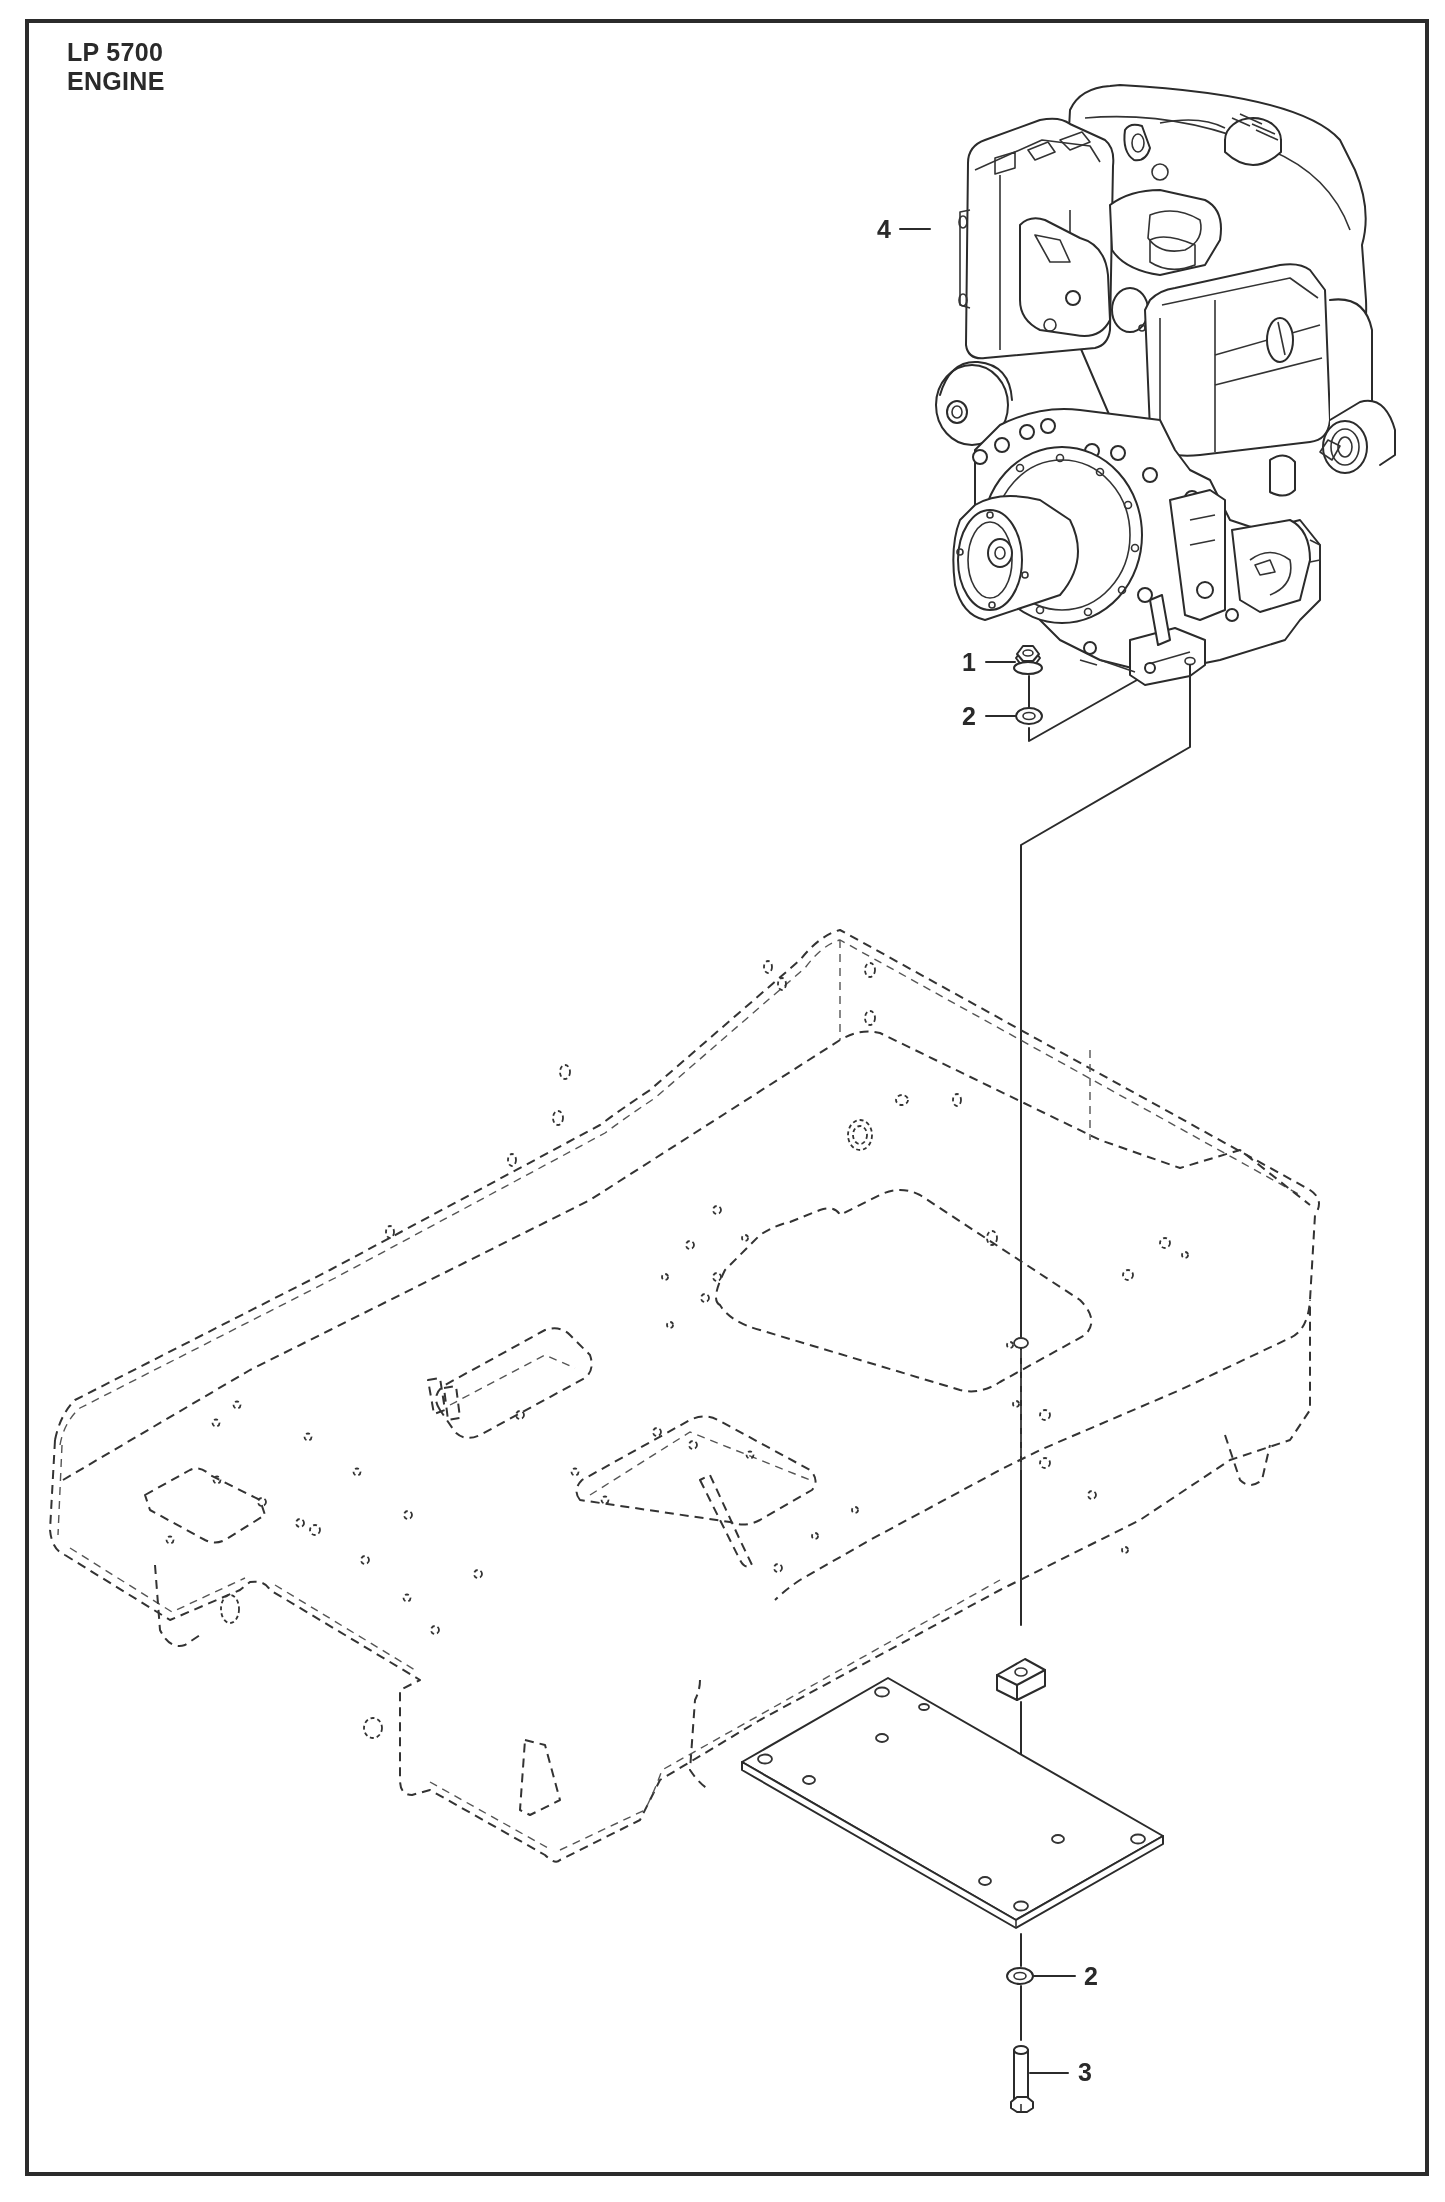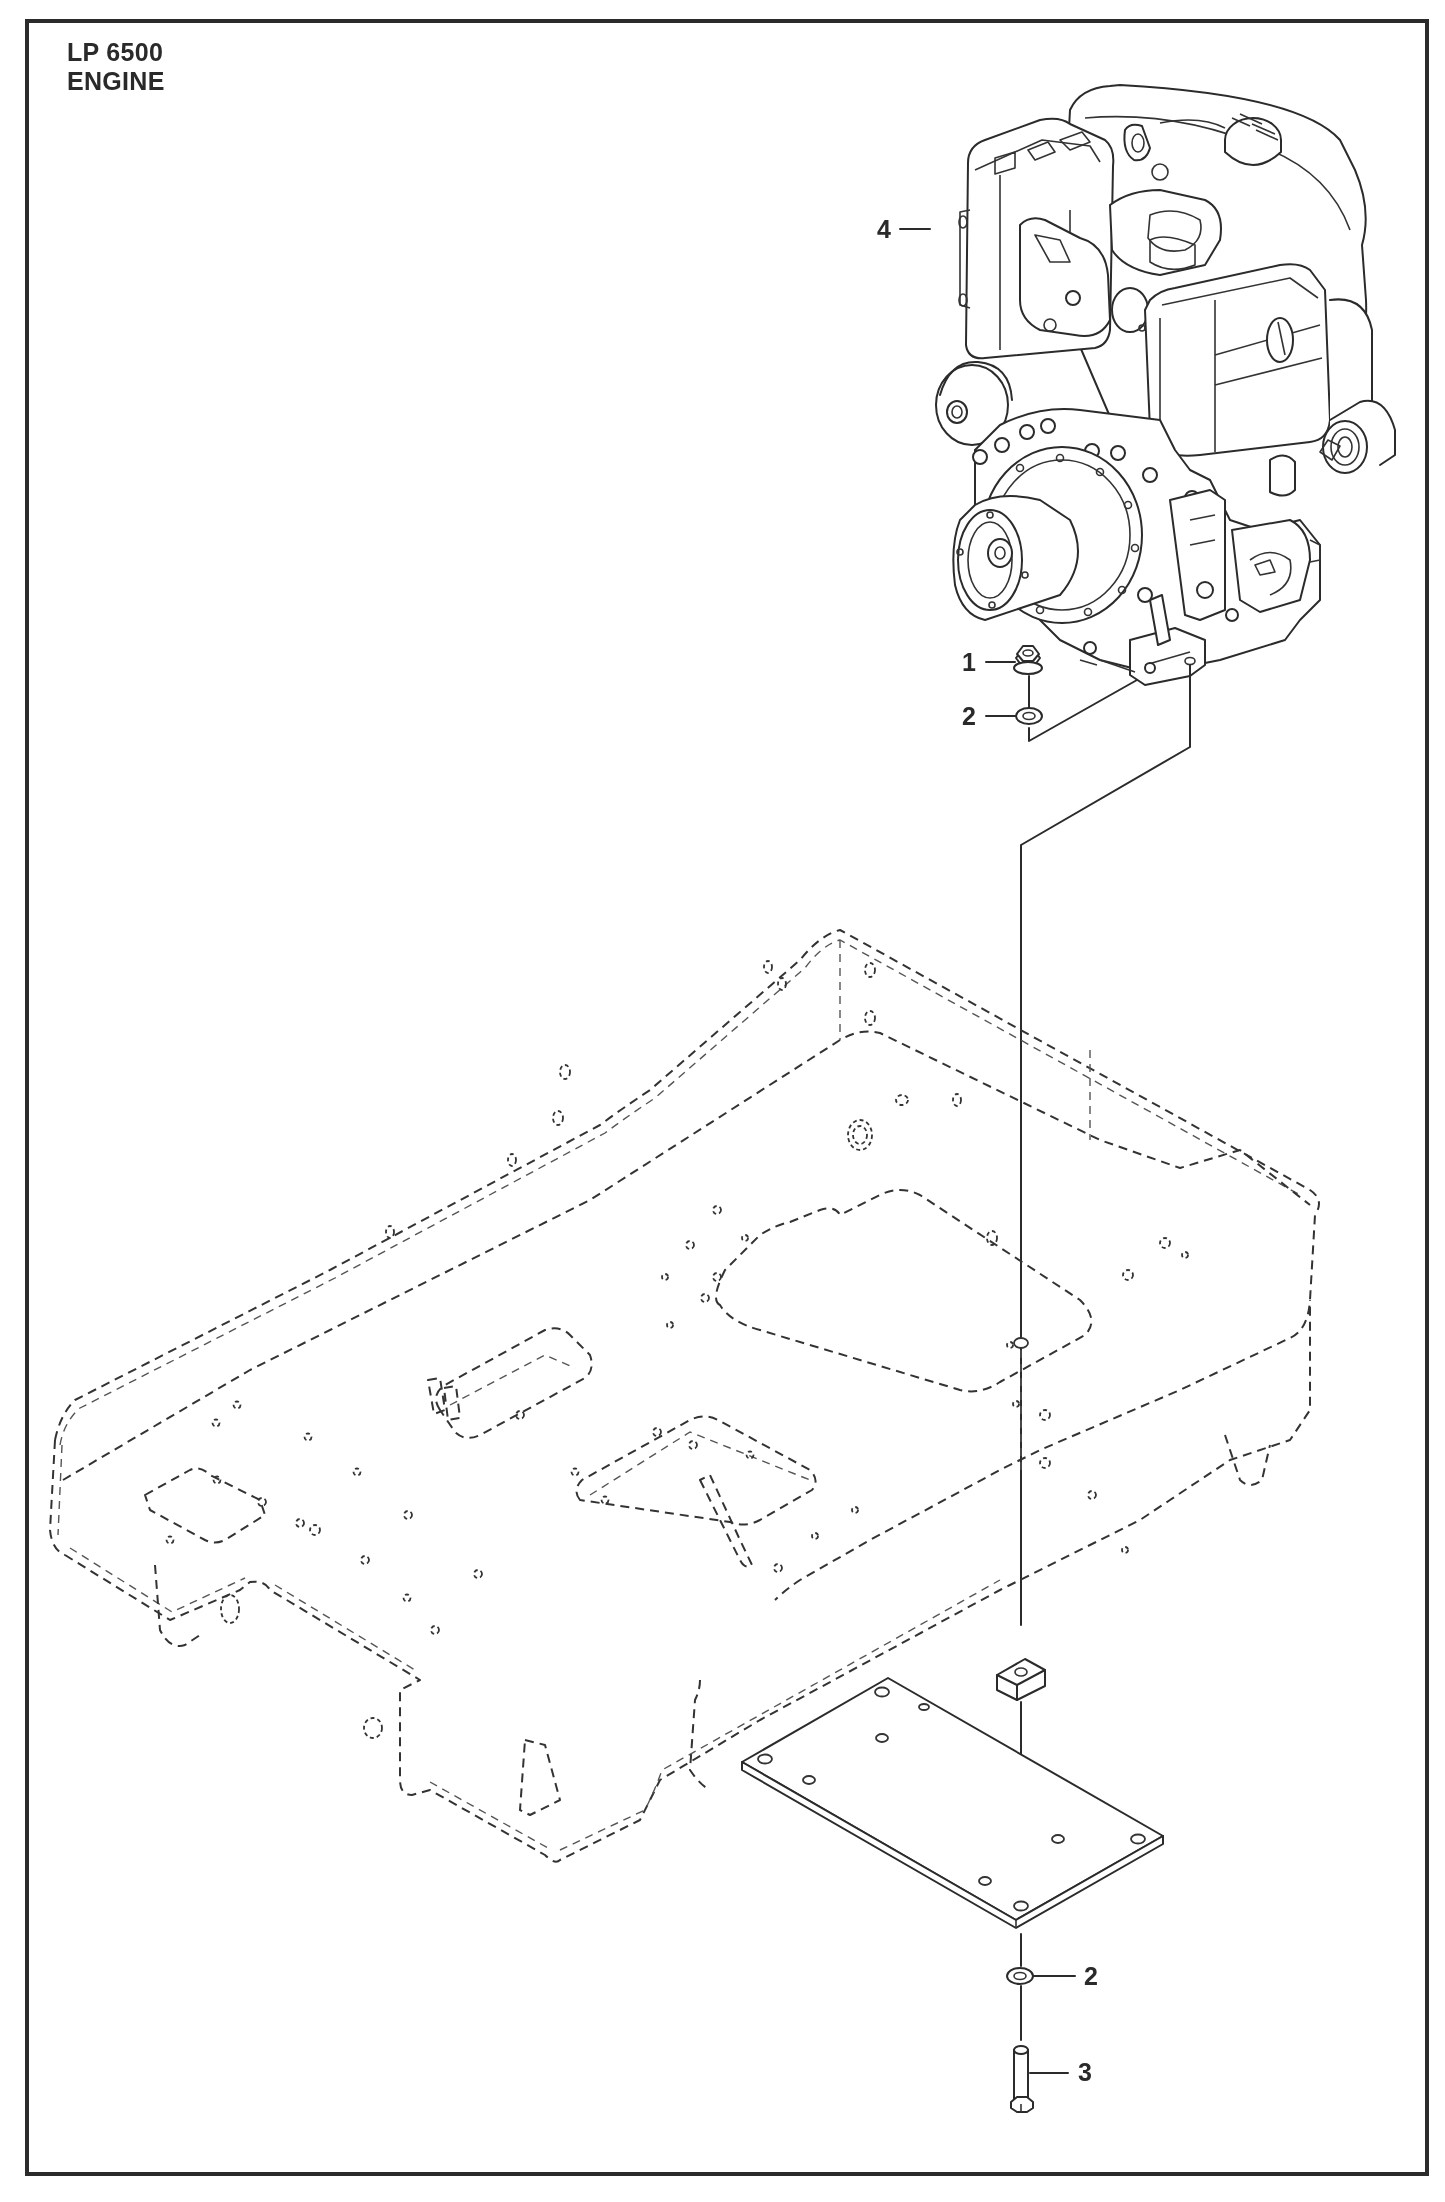--- a/index.html
+++ b/index.html
@@ -20,21 +20,21 @@
   .fill-w { fill: #ffffff; }
   .hole { fill: #fff; stroke: #333; stroke-width: 1.8; }
   .hole-d { fill: none; stroke: #333; stroke-width: 1.8; stroke-dasharray: 4 3; }
 </style>
 </head>
 <body>
 
 <div class="sheet"></div>
 
 <div class="title-block">
-  <div>LP 6500</div>
+  <div>LP 5700</div>
   <div>ENGINE</div>
 </div>
 
 <svg class="drawing" viewBox="0 0 1445 2202" xmlns="http://www.w3.org/2000/svg">
 
   <g>
 
     <path class="ln fill-w" d="M1070,110 Q1080,88 1110,86 L1120,85 Q1300,95 1340,140 L1355,170 Q1372,210 1362,245 L1366,300 Q1368,345 1350,370 L1330,395 L1320,415 L1290,420 L1180,440 L1120,440 L1060,300 Z"></path>
     <path class="thin" d="M1085,118 Q1180,110 1270,150 Q1330,175 1350,230"></path>
     <path class="thin" d="M1160,123 Q1200,115 1225,128"></path>

